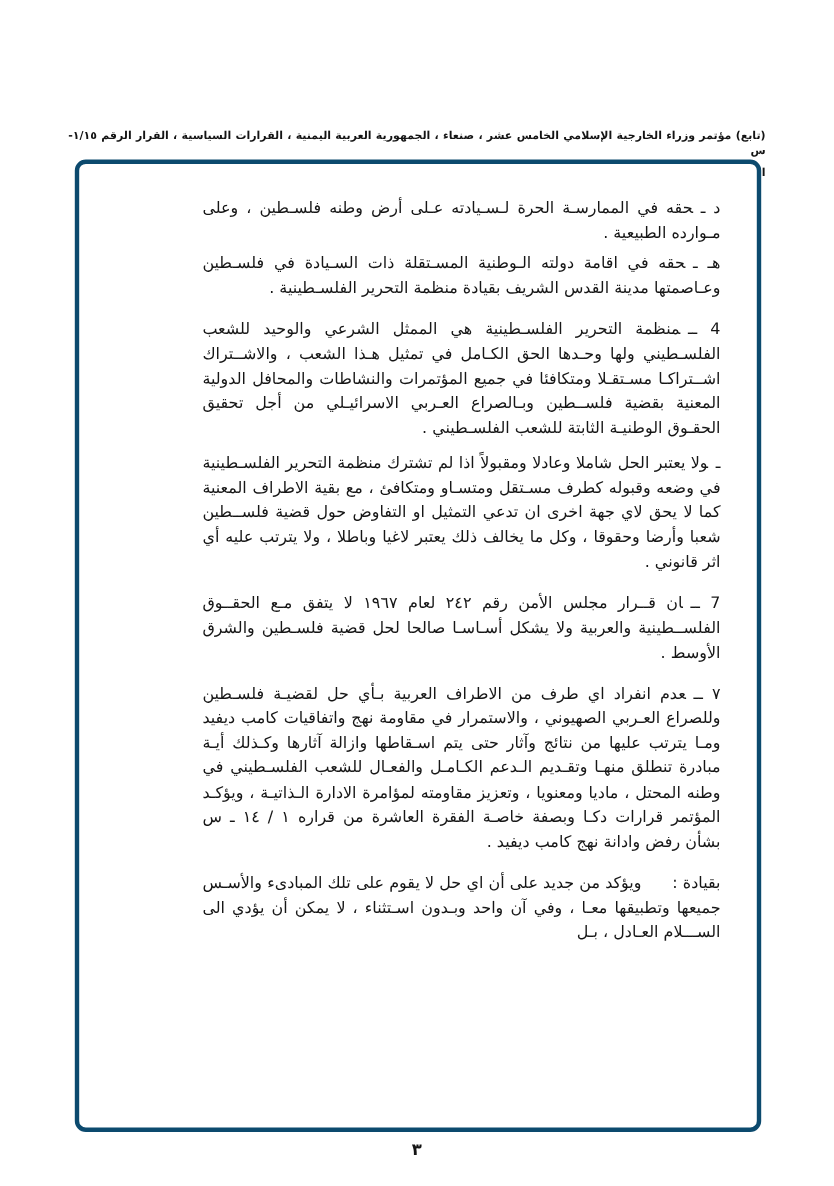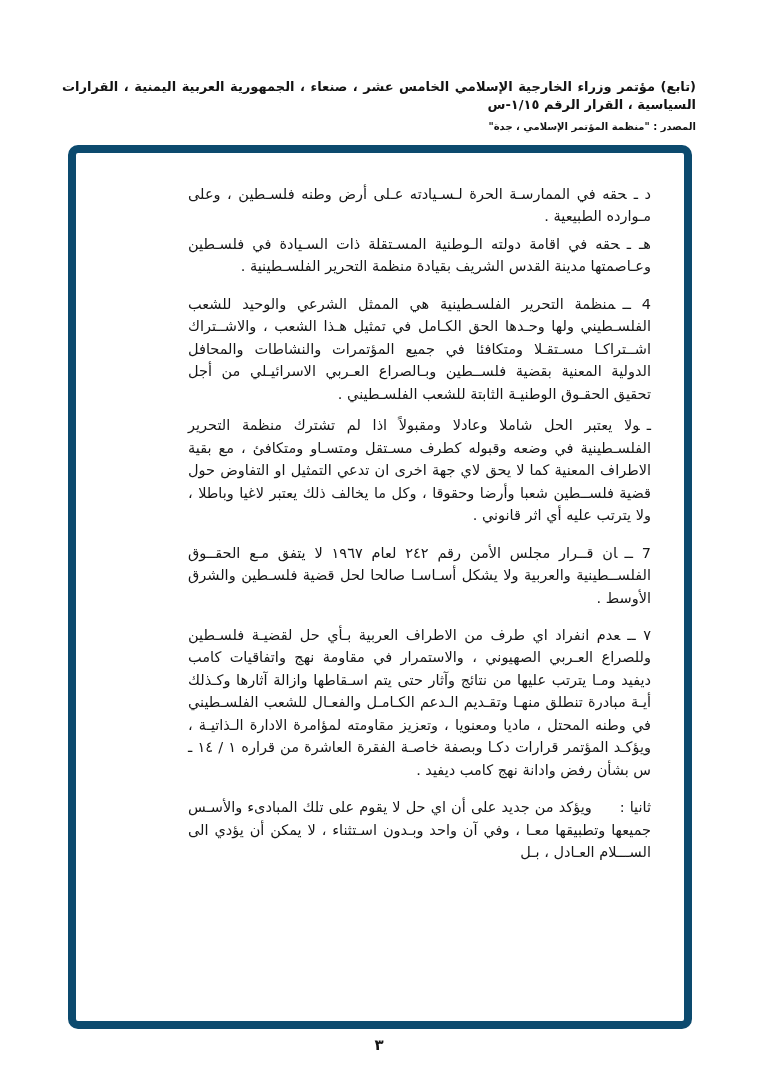--- a/index.html
+++ b/index.html
@@ -18,40 +18,41 @@
   .header {
     position: absolute;
     top: 78px;
     right: 62px;
     left: 62px;
     direction: rtl;
     text-align: right;
     color: #141414;
   }
   .header-line1 {
-    font-size: 13px;
+    font-size: 10px;
     font-weight: bold;
     line-height: 1.4;
     text-align: justify;
     text-align-last: right;
+    margin-top: 39px;
   }
   .header-line2 {
     font-size: 10px;
     font-weight: bold;
     margin-top: 7px;
     padding-left: 2px;
     text-align: right;
   }
   .green-box {
     position: absolute;
     top: 145px;
     left: 68px;
     width: 624px;
     height: 884px;
-    border: 8px solid #0c4a6e;
+    border: 4px solid #0c4a6e;
     border-radius: 10px;
     box-sizing: border-box;
     background: #ffffff;
   }
   .content {
     position: absolute;
     top: 0;
     right: 0;
     bottom: 0;
     left: 0;
@@ -119,21 +120,21 @@
 
       <p class="para">
         <span class="para-label">7 ــ</span><span class="para-text">ان قــرار مجلس الأمن رقم ٢٤٢ لعام ١٩٦٧ لا يتفق مـع الحقــوق الفلســطينية والعربية ولا يشكل أسـاسـا صالحا لحل قضية فلسـطين والشرق الأوسط .</span>
       </p>
 
       <p class="para">
         <span class="para-label">٧ ــ</span><span class="para-text">عدم انفراد اي طرف من الاطراف العربية بـأي حل لقضيـة فلسـطين وللصراع العـربي الصهيوني ، والاستمرار في مقاومة نهج واتفاقيات كامب ديفيد ومـا يترتب عليها من نتائج وآثار حتى يتم اسـقاطها وازالة آثارها وكـذلك أيـة مبادرة تنطلق منهـا وتقـديم الـدعم الكـامـل والفعـال للشعب الفلسـطيني في وطنه المحتل ، ماديا ومعنويا ، وتعزيز مقاومته لمؤامرة الادارة الـذاتيـة ، ويؤكـد المؤتمر قرارات دكـا وبصفة خاصـة الفقرة العاشرة من قراره ١ / ١٤ ـ س بشأن رفض وادانة نهج كامب ديفيد .</span>
       </p>
 
       <p class="para p-thania mb-0">
-        <span class="para-label">ثانيا :</span><span class="para-text">ويؤكد من جديد على أن اي حل لا يقوم على تلك المبادىء والأسـس جميعها وتطبيقها معـا ، وفي آن واحد وبـدون اسـتثناء ، لا يمكن أن يؤدي الى الســـلام العـادل ، بـل</span>
+        <span class="para-label">بقيادة :</span><span class="para-text">ويؤكد من جديد على أن اي حل لا يقوم على تلك المبادىء والأسـس جميعها وتطبيقها معـا ، وفي آن واحد وبـدون اسـتثناء ، لا يمكن أن يؤدي الى الســـلام العـادل ، بـل</span>
       </p>
 
     </div>
   </div>
 
   <div class="page-number">٣</div>
 
 </div>
 
 </body></html>

